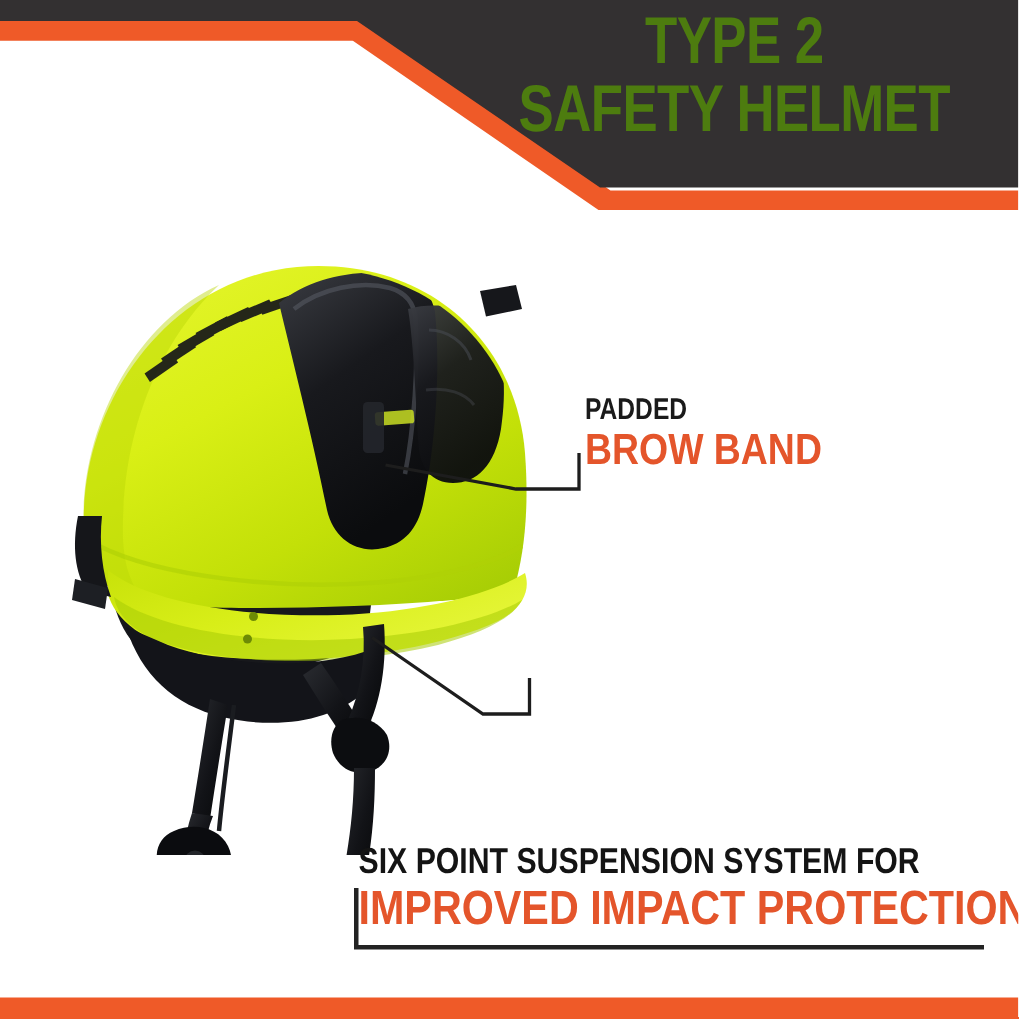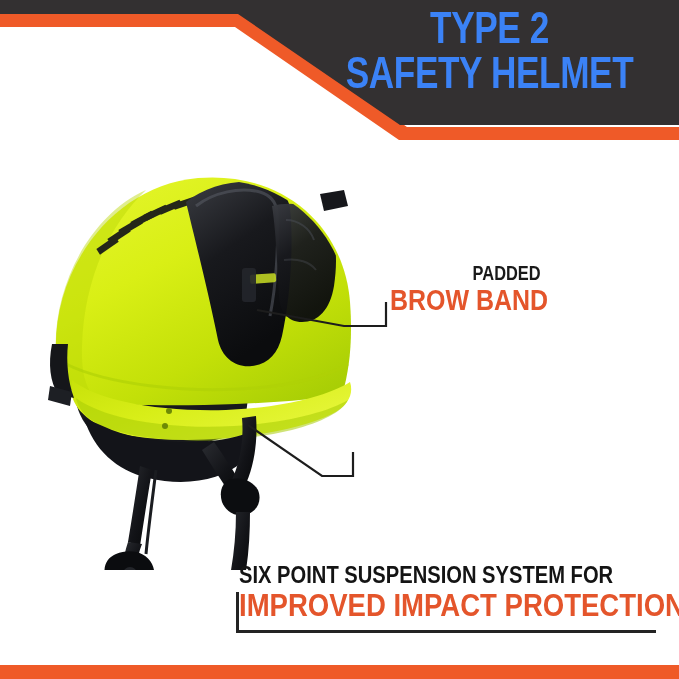--- a/index.html
+++ b/index.html
@@ -25,21 +25,21 @@
     width: 679px;
     height: 140px;
   }
   .header-svg { position: absolute; left:0; top:0; }
   .header-title {
     position: absolute;
     left: 300px;
     top: 6px;
     width: 379px;
     text-align: center;
-    color: #3b82f6;
+    color: #4d7c0f;
     font-family: "Liberation Sans Narrow", "Liberation Sans", sans-serif;
     font-weight: bold;
     letter-spacing: -0.5px;
     line-height: 0.98;
     z-index: 4;
     pointer-events: none;
   }
   .title-line1 {
     display: block;
     font-size: 44px;
@@ -85,21 +85,21 @@
     font-family: "Liberation Sans Narrow", "Liberation Sans", sans-serif;
     font-weight: bold;
     font-size: 29px;
     letter-spacing: 0px;
     transform: scaleX(0.86);
     transform-origin: left top;
     line-height: 1.05;
     margin-top: 1px;
   }
 
-  #callout-brow { left: 390px; top: 263px; text-align: right; }
+  #callout-brow { left: 390px; top: 263px; }
   #callout-ratchet { left: 357px; top: 420px; }
 
   
   #bottom-caption {
     position: absolute;
     left: 239px;
     top: 562px;
     white-space: nowrap;
   }
   #bottom-caption .cap-sub {

